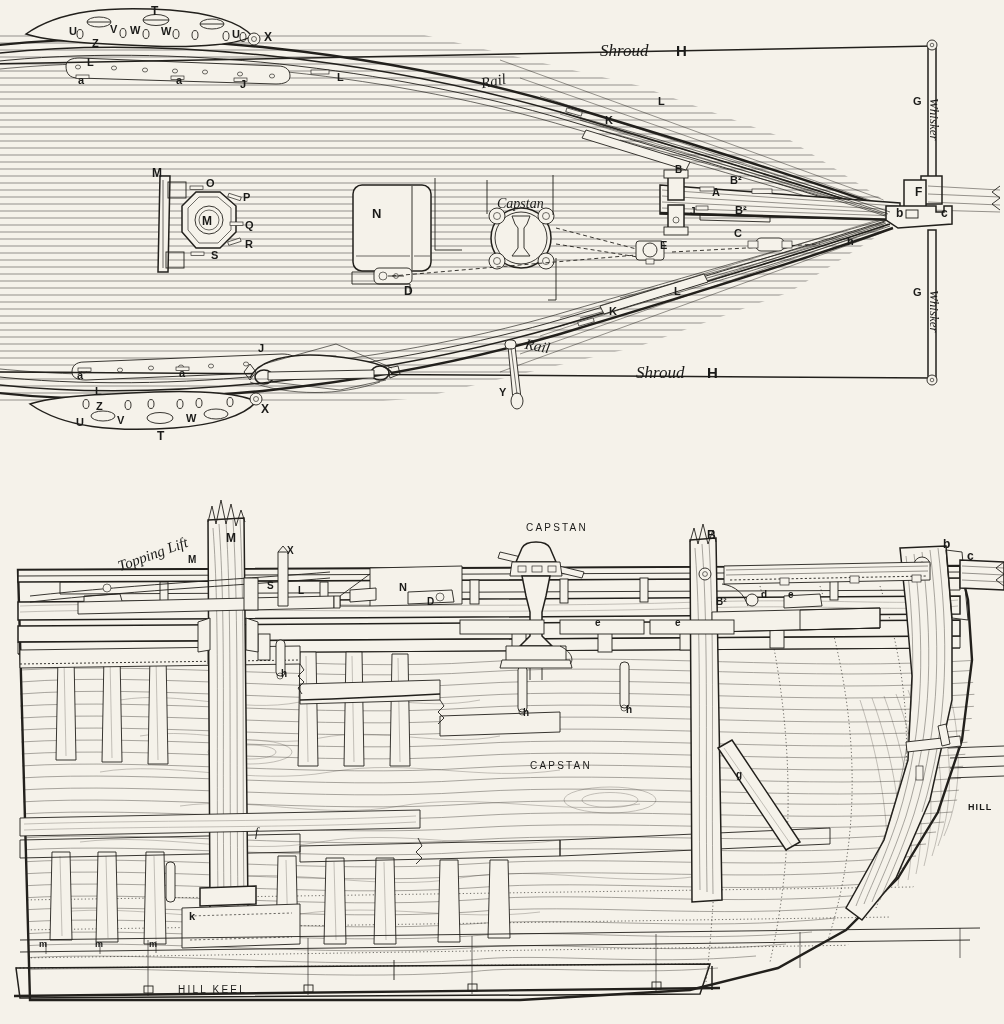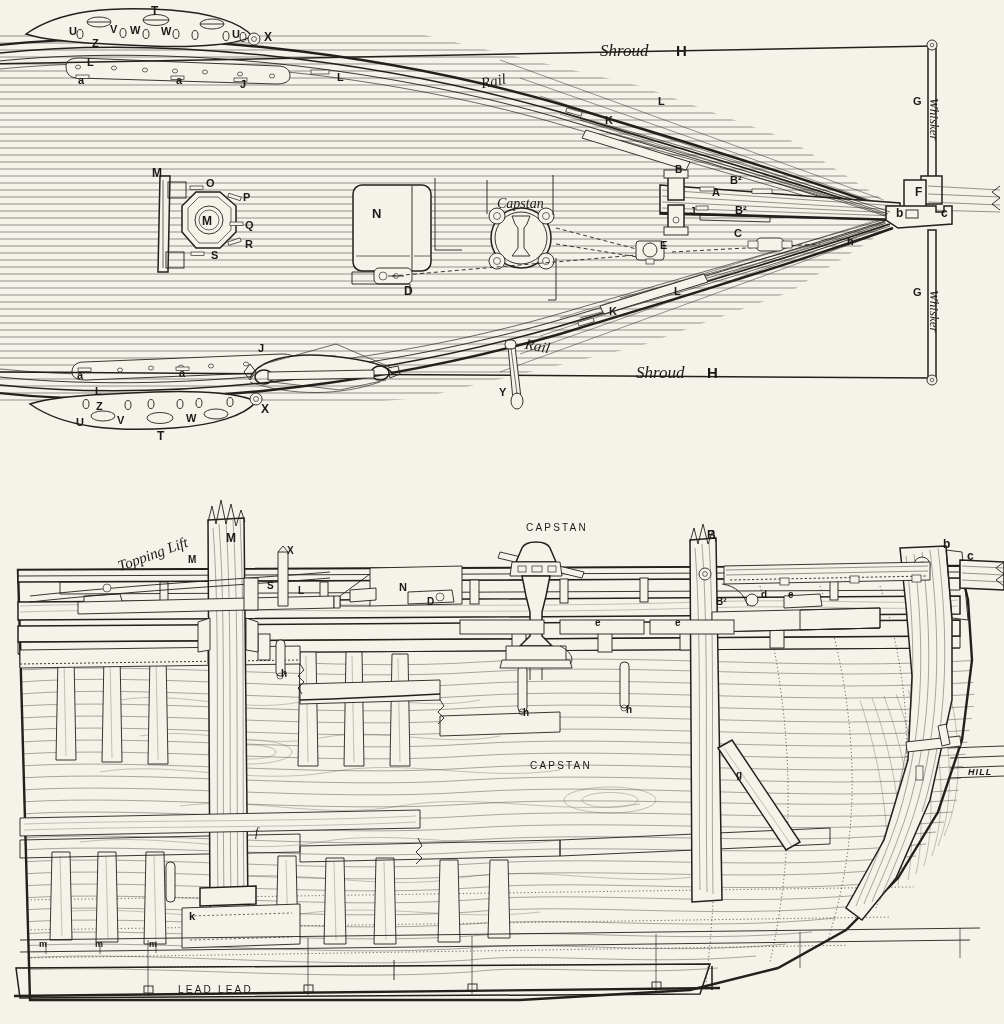--- a/index.html
+++ b/index.html
@@ -827,23 +827,23 @@
       <path class="ln thin" d="M 722 584 C 736 586 744 594 748 606"></path>
       <circle class="ln thin fillpaper" cx="752" cy="600" r="6"></circle>
       <path class="ln thin fillpaper" d="M 784 596 L 820 594 L 822 606 L 784 608 Z"></path>
     </g>
   </svg>
 
   <div>
     <div class="lbl cap-track" style="left:526px;top:523px;font-size:10px;">CAPSTAN</div>
     <div class="lbl cap-track" style="left:748px;top:613px;font-size:10px;color:#f5f2ea;text-shadow:0 0 0 #f5f2ea;">CAPSTAN</div>
     <div class="lbl cap-track" style="left:530px;top:761px;font-size:10px;">CAPSTAN</div>
-    <div class="lbl cap-track" style="left:178px;top:985px;font-size:10px;">LEAD  LEAD</div>
+    <div class="lbl cap-track" style="left:178px;top:985px;font-size:10px;">HILL  KEEL</div>
     <div class="lbl lbl-serif-italic rotn20" style="left:116px;top:560px;font-size:15px;">Topping Lift</div>
-    <div class="lbl lbl-sans-bold" style="left:968px;top:768px;font-size:9px;letter-spacing:.12em;font-style:italic;">HILL</div>
+    <div class="lbl lbl-sans-bold" style="left:968px;top:803px;font-size:9px;letter-spacing:.12em;">HILL</div>
 
     <div class="lbl lbl-sans-bold" style="left:226px;top:532px;font-size:12px;">M</div>
     <div class="lbl lbl-sans-bold" style="left:188px;top:555px;font-size:10px;">M</div>
     <div class="lbl lbl-sans-bold" style="left:287px;top:546px;font-size:10px;">X</div>
     <div class="lbl lbl-sans-bold" style="left:298px;top:586px;font-size:10px;">L</div>
     <div class="lbl lbl-sans-bold" style="left:267px;top:581px;font-size:10px;">S</div>
     <div class="lbl lbl-sans-bold" style="left:399px;top:582px;font-size:11px;">N</div>
     <div class="lbl lbl-sans-bold" style="left:427px;top:597px;font-size:10px;">D</div>
     <div class="lbl lbl-sans-bold" style="left:707px;top:529px;font-size:12px;">B</div>
     <div class="lbl lbl-sans-bold" style="left:716px;top:597px;font-size:10px;">B²</div>

